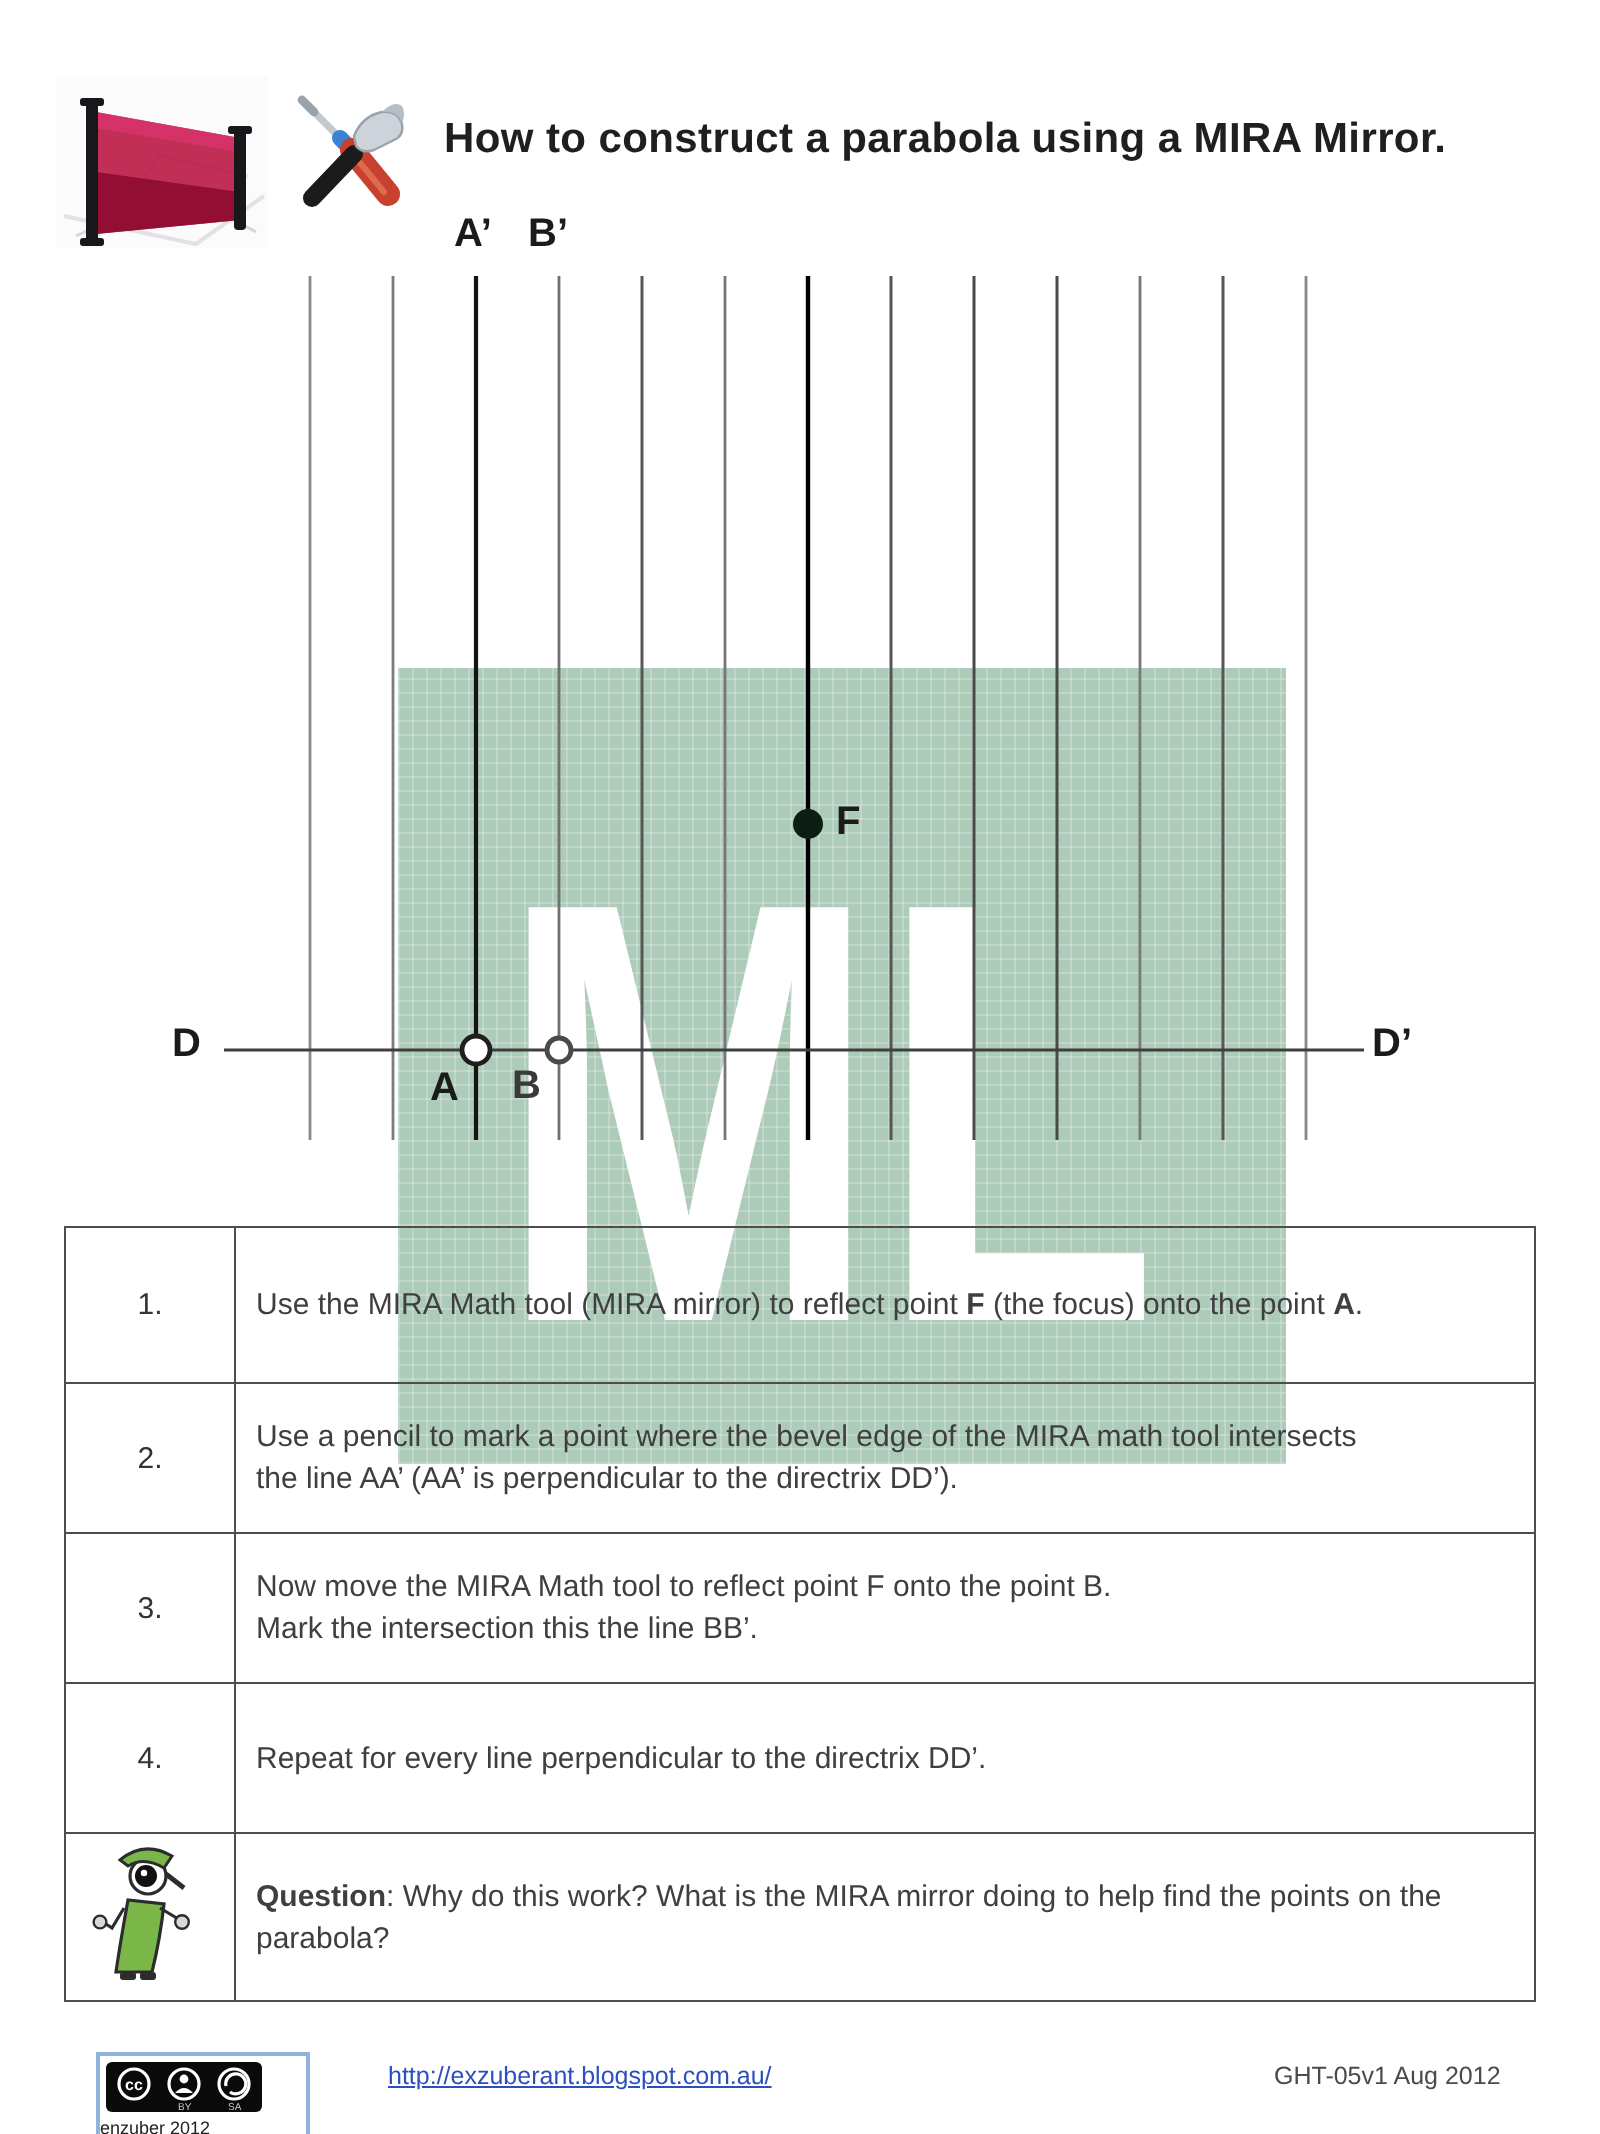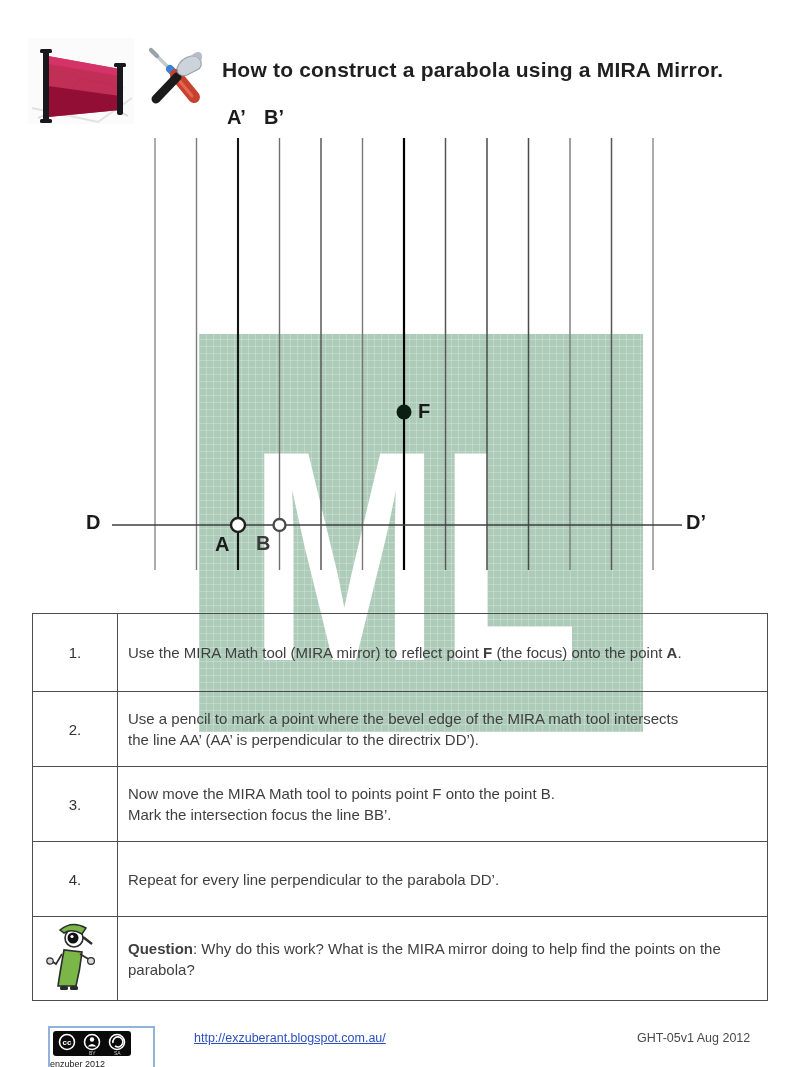--- a/index.html
+++ b/index.html
@@ -116,25 +116,25 @@
         <tr class="r1">
       <td class="num">1.</td>
       <td class="body"><span>Use the MIRA Math tool (MIRA mirror) to reflect point </span><span class="b">F</span><span> (the focus) onto the point </span><span class="b">A</span><span>.</span></td>
     </tr>
     <tr class="r2">
       <td class="num">2.</td>
       <td class="body"><span>Use a pencil to mark a point where the bevel edge of the MIRA math tool intersects</span><br><span>the line AA’  (AA’ is perpendicular to the directrix DD’).</span></td>
     </tr>
     <tr class="r3">
       <td class="num">3.</td>
-      <td class="body"><span>Now move the MIRA Math tool to points point F onto the point B.</span><br><span>Mark the intersection focus the line BB’.</span></td>
+      <td class="body"><span>Now move the MIRA Math tool to reflect point F onto the point B.</span><br><span>Mark the intersection this the line BB’.</span></td>
     </tr>
     <tr class="r4">
       <td class="num">4.</td>
-      <td class="body">Repeat for every line perpendicular to the parabola DD’.</td>
+      <td class="body">Repeat for every line perpendicular to the directrix DD’.</td>
     </tr>
     <tr class="r5">
       <td class="num">
         <svg width="58" height="72" viewBox="0 0 58 72">
           <path d="M18 30 Q14 52 12 66 L30 66 Q34 50 36 32 Z" fill="#7ab648" stroke="#2c2c2c" stroke-width="1.6"></path>
           <path d="M16 34 L10 44 L4 40" fill="none" stroke="#2c2c2c" stroke-width="1.6"></path>
           <circle cx="4" cy="41" r="3.2" fill="#d9d9d9" stroke="#2c2c2c" stroke-width="1.2"></circle>
           <path d="M34 34 L44 40" fill="none" stroke="#2c2c2c" stroke-width="1.6"></path>
           <circle cx="45" cy="41" r="3.4" fill="#d9d9d9" stroke="#2c2c2c" stroke-width="1.2"></circle>
           <circle cx="28" cy="18" r="9" fill="#ffffff" stroke="#2c2c2c" stroke-width="1.6"></circle>

